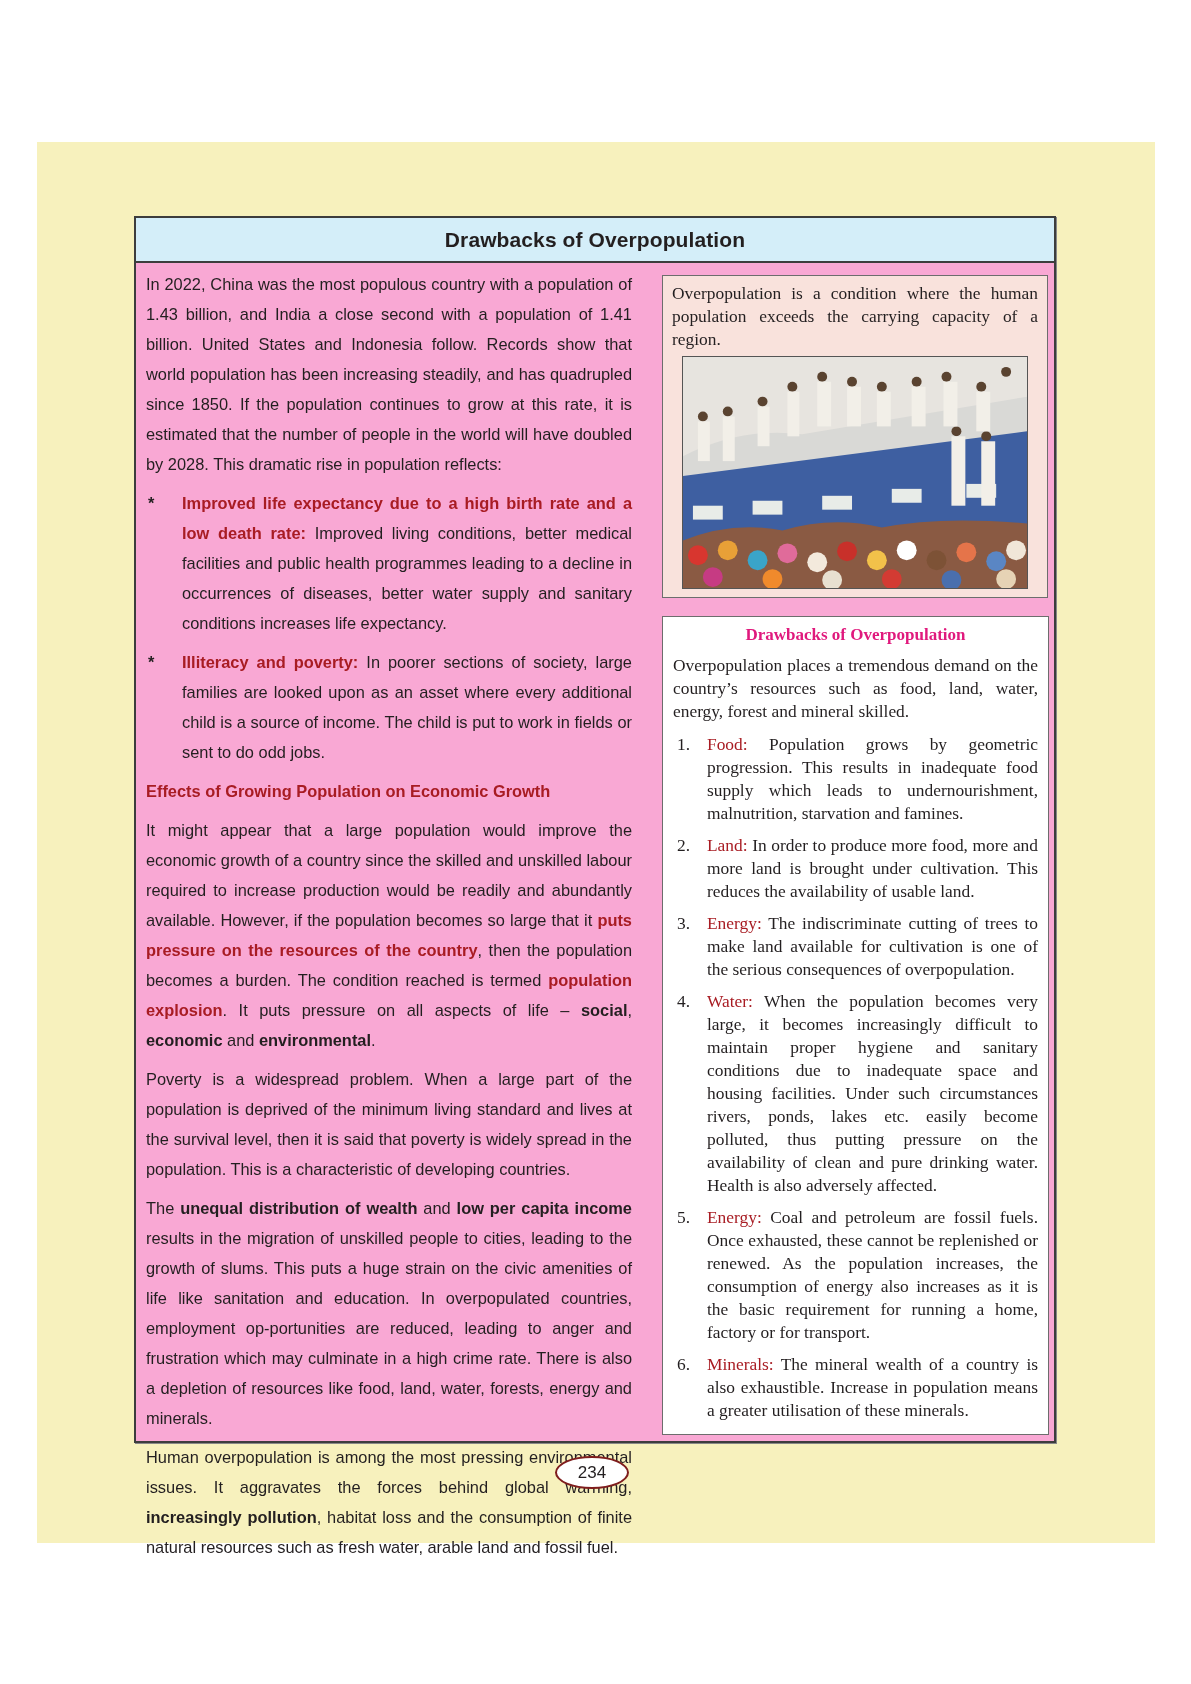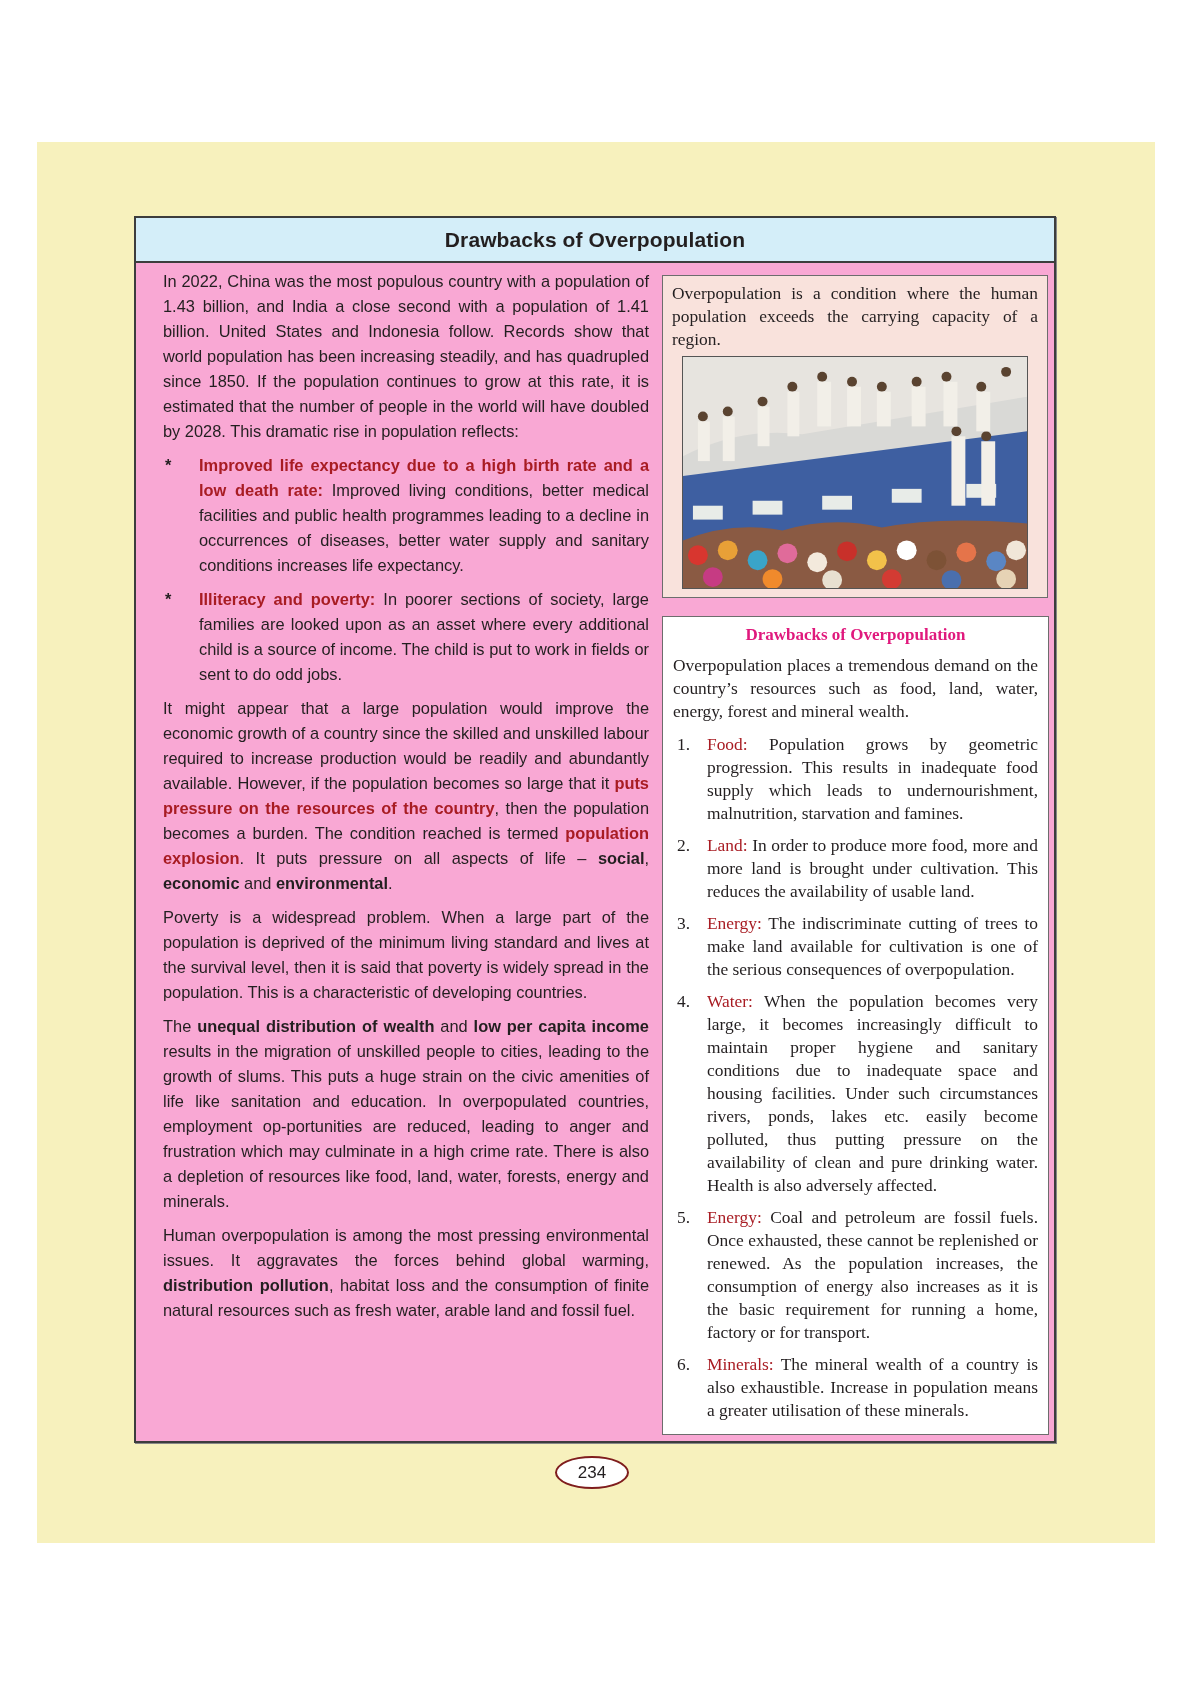--- a/index.html
+++ b/index.html
@@ -19,21 +19,21 @@
     height: 45px; background: #d4eef9; border-bottom: 2px solid #3d3d3d;
     display: flex; align-items: center; justify-content: center;
   }
   .header-title {
     font-family: "Liberation Sans", sans-serif; font-weight: bold; font-size: 21px;
     color: #231f20; letter-spacing: 0.1px;
   }
 
   .left-col {
     position: absolute; left: 10px; top: 51px; width: 486px;
-    font-size: 16.4px; line-height: 25px; color: #231f20; margin-left: 17px;
+    font-size: 16.4px; line-height: 30px; color: #231f20;
   }
   .left-col p { text-align: justify; margin-bottom: 9px; }
   .red { color: #a81c23; font-weight: bold; }
   .bold { font-weight: bold; }
   .bullet { display: flex; margin-bottom: 9px; }
   .bullet .star { width: 36px; flex: 0 0 36px; padding-left: 2px; font-weight: bold; }
   .bullet .btext { flex: 1; text-align: justify; }
   .subhead { color: #a81c23; font-weight: bold; font-size: 16.4px; margin: 4px 0 9px 0; }
 
   .pink-box {
@@ -91,28 +91,29 @@
     <div class="bullet">
       <span class="star">*</span>
       <span class="btext"><span class="red">Improved life expectancy due to a high birth rate and a low death rate:</span><span> Improved living conditions, better medical facilities and public health programmes leading to a decline in occurrences of diseases, better water supply and sanitary conditions increases life expectancy.</span></span>
     </div>
 
     <div class="bullet">
       <span class="star">*</span>
       <span class="btext"><span class="red">Illiteracy and poverty:</span><span> In poorer sections of society, large families are looked upon as an asset where every additional child is a source of income. The child is put to work in fields or sent to do odd jobs.</span></span>
     </div>
 
+    <div class="subhead">Effects of Growing Population on Economic Growth</div>
 
     <p><span>It might appear that a large population would improve the economic growth of a country since the skilled and unskilled labour required to increase production would be readily and abundantly available. However, if the population becomes so large that it </span><span class="red">puts pressure on the resources of the country</span><span>, then the population becomes a burden. The condition reached is termed </span><span class="red">population explosion</span><span>. It puts pressure on all aspects of life – </span><span class="bold">social</span><span>, </span><span class="bold">economic</span><span> and </span><span class="bold">environmental</span><span>.</span></p>
 
     <p>Poverty is a widespread problem. When a large part of the population is deprived of the minimum living standard and lives at the survival level, then it is said that poverty is widely spread in the population. This is a characteristic of developing countries.</p>
 
     <p><span>The </span><span class="bold">unequal distribution of wealth</span><span> and </span><span class="bold">low per capita income</span><span> results in the migration of unskilled people to cities, leading to the growth of slums. This puts a huge strain on the civic amenities of life like sanitation and education. In overpopulated countries, employment op-portunities are reduced, leading to anger and frustration which may culminate in a high crime rate. There is also a depletion of resources like food, land, water, forests, energy and minerals.</span></p>
 
-    <p><span>Human overpopulation is among the most pressing environmental issues. It aggravates the forces behind global warming, </span><span class="bold">distribution pollution</span><span>, habitat loss and the consumption of finite natural resources such as fresh water, arable land and fossil fuel.</span></p>
+    <p><span>Human overpopulation is among the most pressing environmental issues. It aggravates the forces behind global warming, </span><span class="bold">increasingly pollution</span><span>, habitat loss and the consumption of finite natural resources such as fresh water, arable land and fossil fuel.</span></p>
   </div>
 
   <div class="pink-box">
     <div class="pink-text">Overpopulation is a condition where the human population exceeds the carrying capacity of a region.</div>
     <div class="photo" title="Crowd of people climbing onto an overcrowded train">
       <svg viewBox="0 0 346 233" preserveAspectRatio="none">
         <rect x="0" y="0" width="346" height="233" fill="#e7e4df"></rect>
         <path d="M0 100 Q60 70 120 78 L346 40 L346 160 L0 175 Z" fill="#d9d9d6"></path>
         <path d="M0 120 L346 75 L346 175 L0 190 Z" fill="#3e5fa1"></path>
         <g fill="#e8ece8">
@@ -171,21 +172,21 @@
             <circle cx="210" cy="224" r="10" fill="#d33b33"></circle>
           <circle cx="270" cy="225" r="10" fill="#4a6fae"></circle>
             <circle cx="325" cy="224" r="10" fill="#e6d3b5"></circle>
         </g>
       </svg>
     </div>
   </div>
 
   <div class="draw-box">
     <div class="draw-title">Drawbacks of Overpopulation</div>
-    <div class="draw-intro">Overpopulation places a tremendous demand on the country’s resources such as food, land, water, energy, forest and mineral wealth.</div>
+    <div class="draw-intro">Overpopulation places a tremendous demand on the country’s resources such as food, land, water, energy, forest and mineral skilled.</div>
 
     <div class="draw-item">
       <span class="num">1.</span>
       <span class="itext"><span class="ilabel">Food:</span><span> Population grows by geometric progression. This results in inadequate food supply which leads to undernourishment, malnutrition, starvation and famines.</span></span>
     </div>
     <div class="draw-item">
       <span class="num">2.</span>
       <span class="itext"><span class="ilabel">Land:</span><span> In order to produce more food, more and more land is brought under cultivation. This reduces the availability of usable land.</span></span>
     </div>
     <div class="draw-item">

